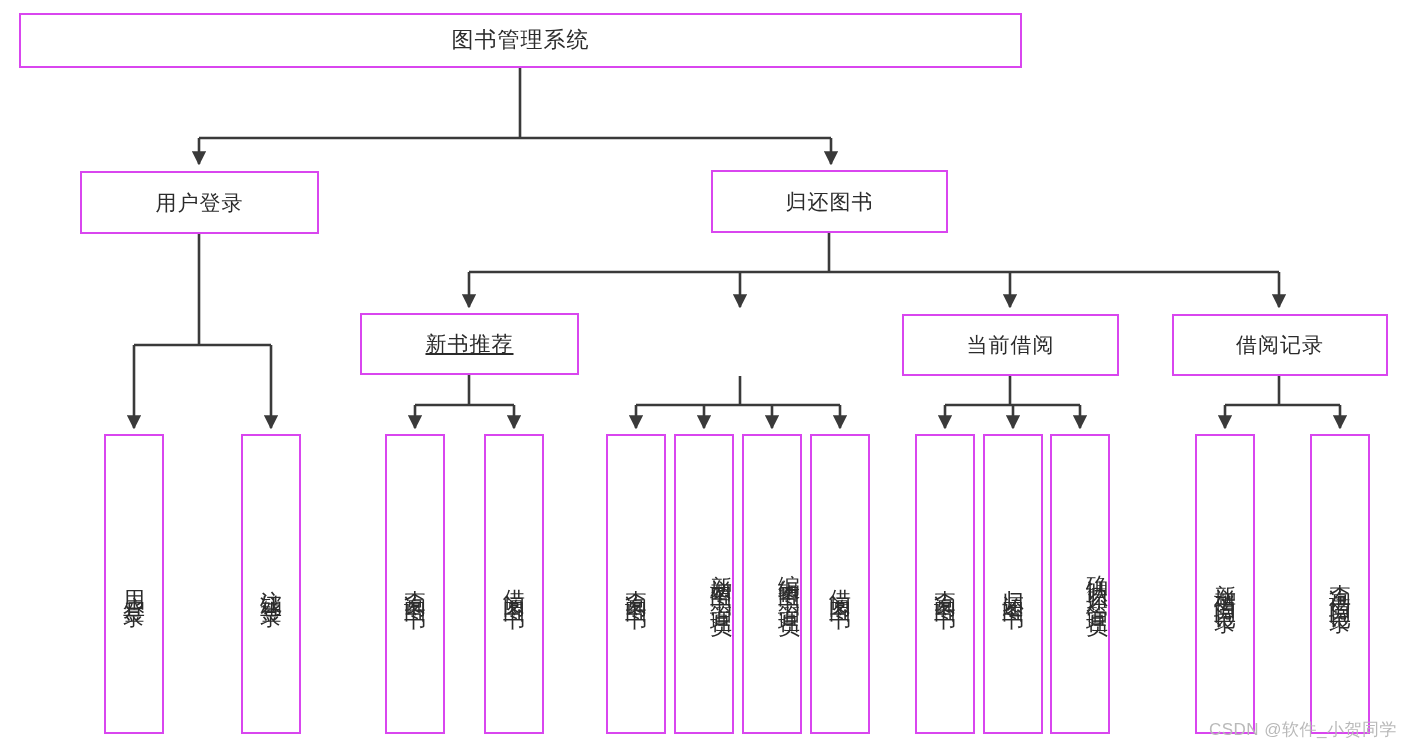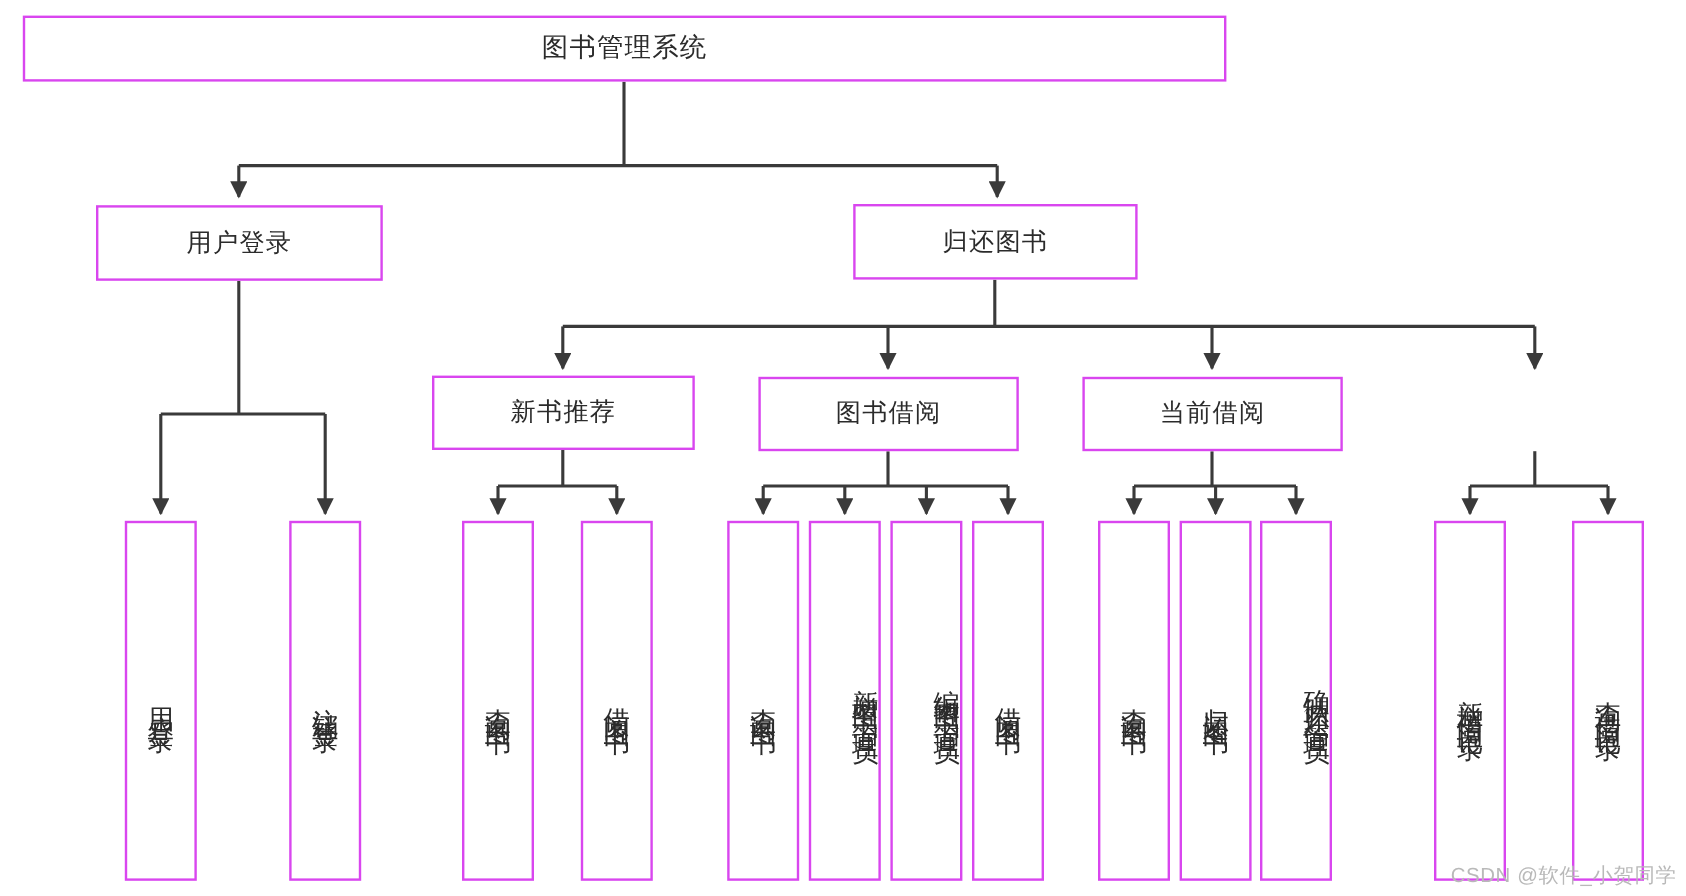--- a/index.html
+++ b/index.html
@@ -138,32 +138,32 @@
   </div>
 
   <div class="node horizontal" style="left:80px; top:171px; width:239px; height:63px;">
     <span>用户登录</span>
   </div>
 
   <div class="node horizontal" style="left:711px; top:170px; width:237px; height:63px;">
     <span>归还图书</span>
   </div>
 
-  <div class="node horizontal" style="left:360px; top:313px; width:219px; height:62px;">
+  <div class="node horizontal" style="left:360px; top:313px; width:219px; height:62px;text-decoration:underline;">
     <span>新书推荐</span>
   </div>
 
-  <div class="node horizontal" style="left:632px; top:314px; width:217px; height:62px;">
-    <span>图书借阅</span>
-  </div>
 
   <div class="node horizontal" style="left:902px; top:314px; width:217px; height:62px;">
     <span>当前借阅</span>
   </div>
 
+  <div class="node horizontal" style="left:1172px; top:314px; width:216px; height:62px;">
+    <span>借阅记录</span>
+  </div>
 
   <div class="node vertical mid-text" style="left:104px; top:434px; width:60px; height:300px;">
     <span class="vlabel">用户登录</span>
   </div>
 
   <div class="node vertical mid-text" style="left:241px; top:434px; width:60px; height:300px;">
     <span class="vlabel">注销登录</span>
   </div>
 
   <div class="node vertical mid-text" style="left:385px; top:434px; width:60px; height:300px;">

